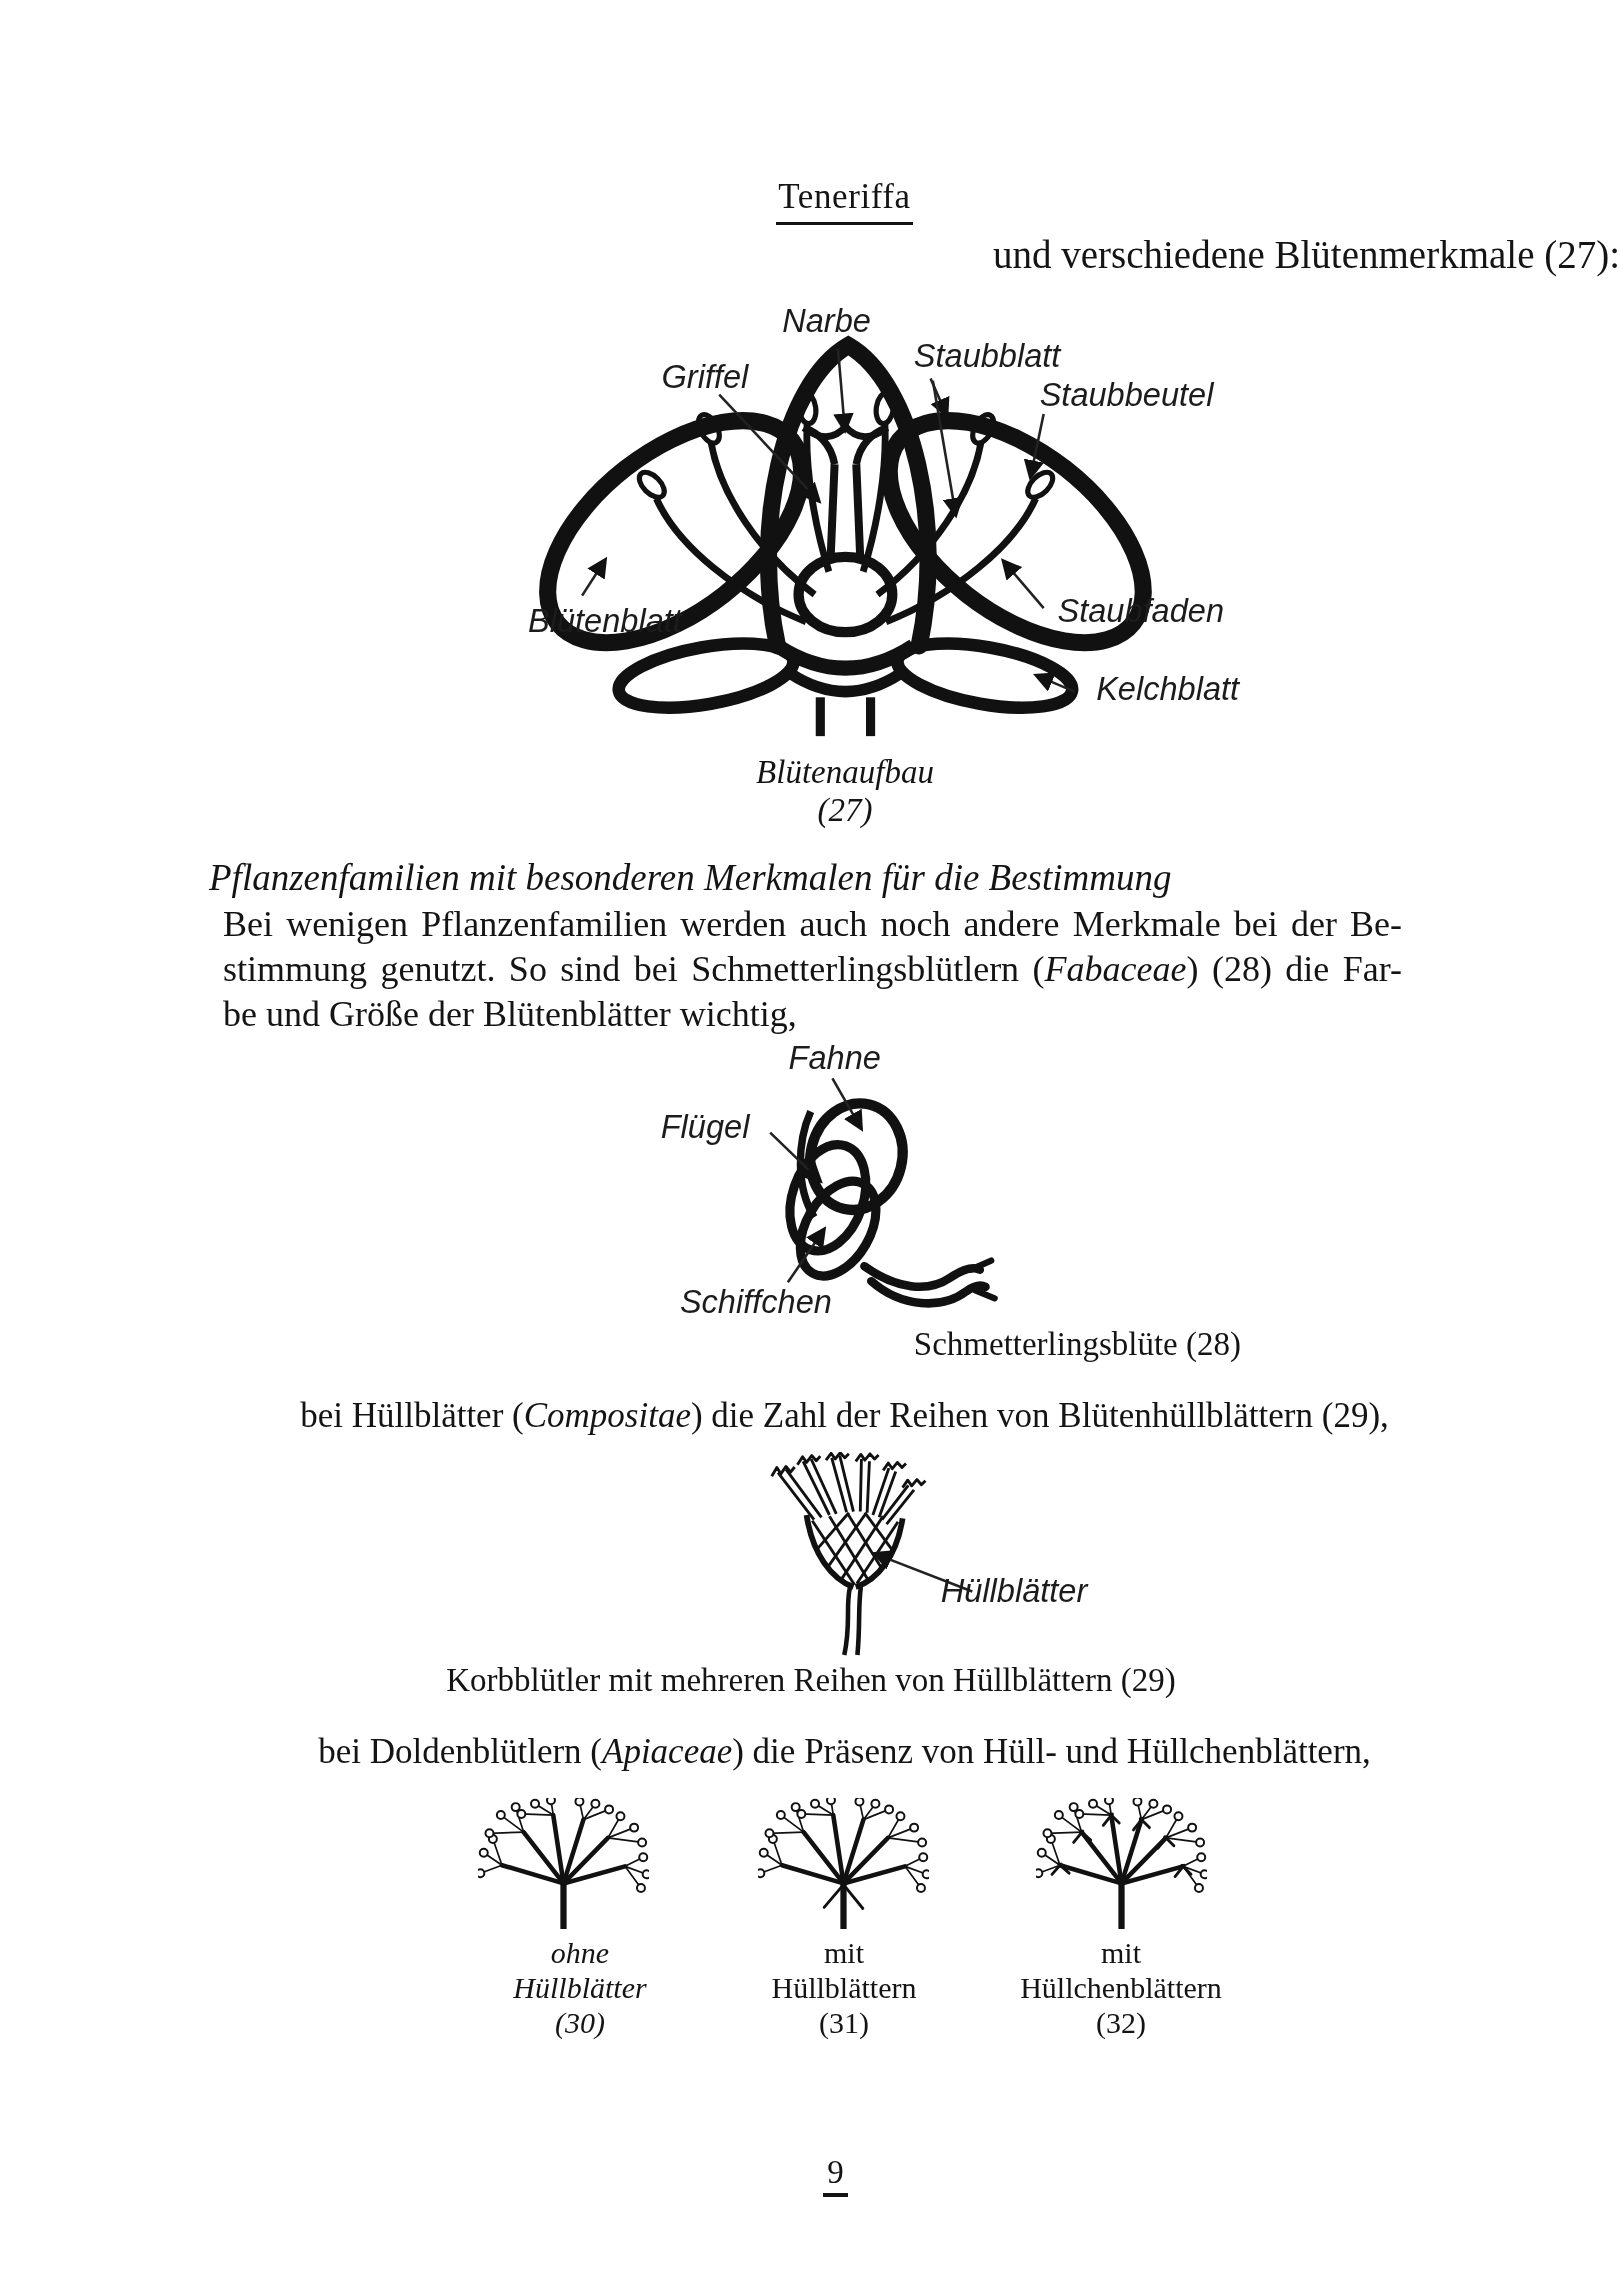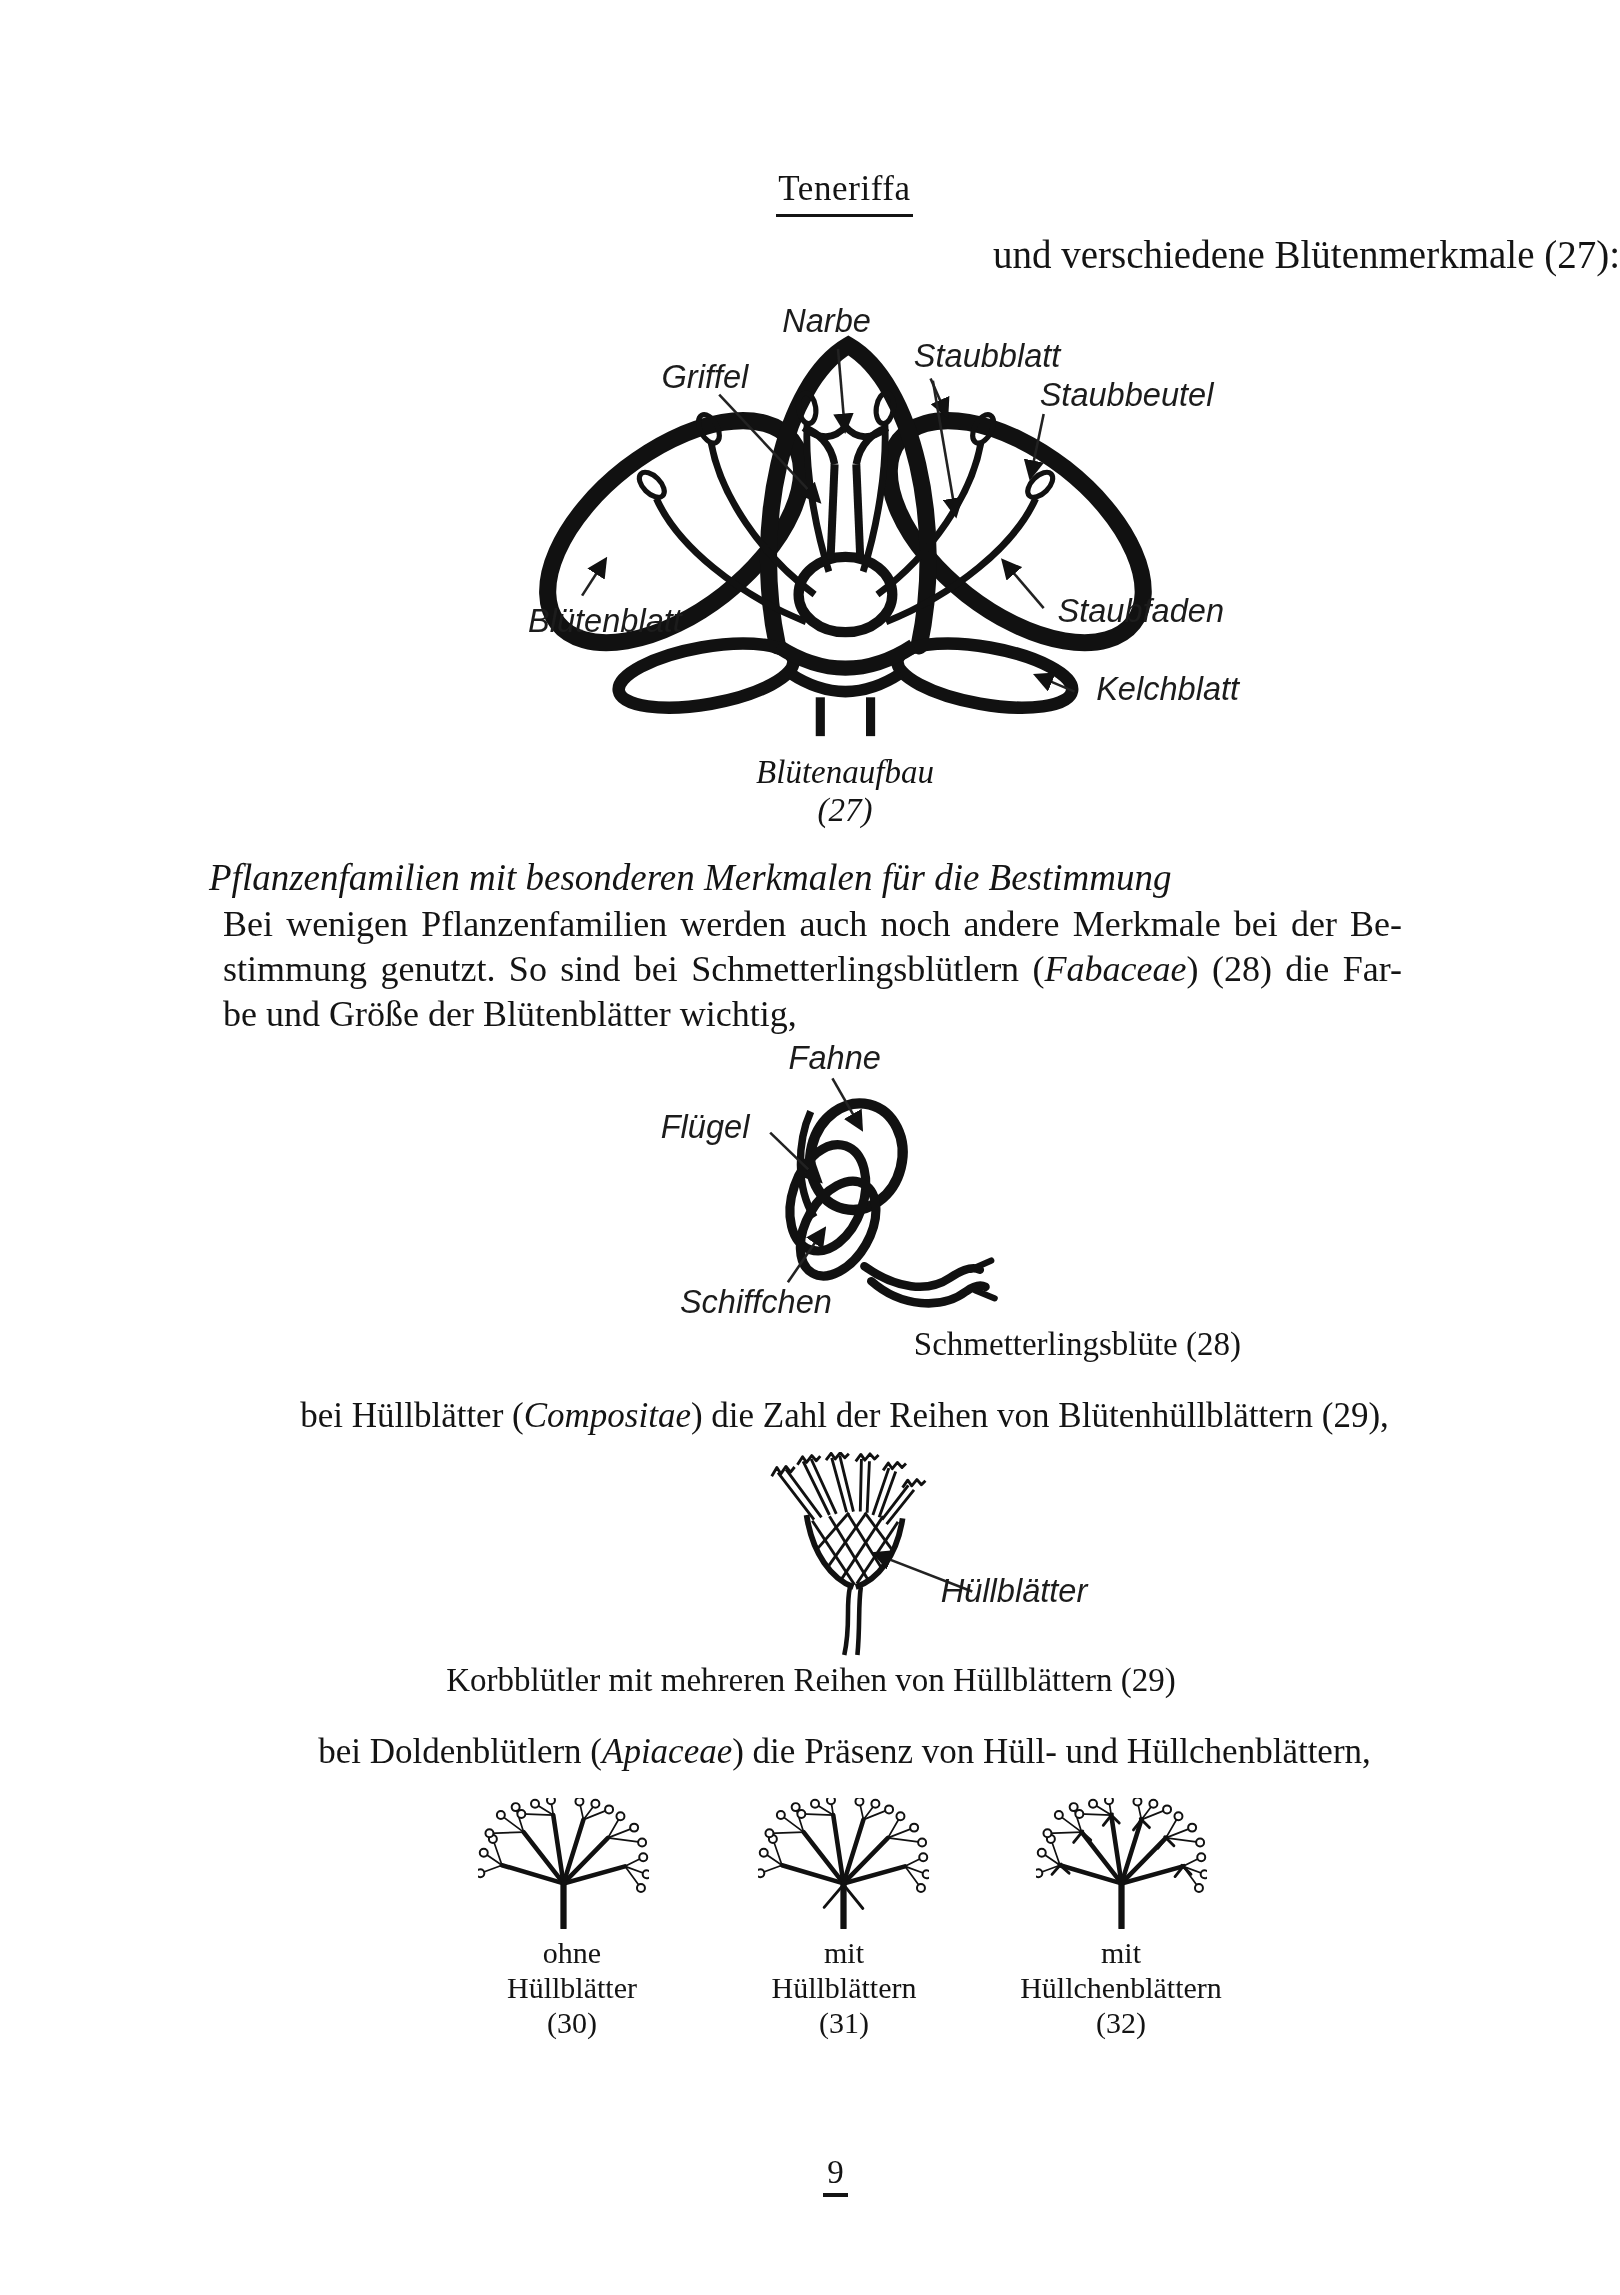--- a/index.html
+++ b/index.html
@@ -15,20 +15,21 @@
   .abs{position:absolute;}
   .center-wrap{left:0;width:1620px;box-sizing:border-box;text-align:center;}
   .title{
     font-size:35px;
     letter-spacing:0.6px;
   }
   .title .ul{
     display:inline-block;
     border-bottom:3.4px solid #141414;
     padding:0 2.3px 4.6px 2.3px;
+    margin-top:8px;
   }
   .subtitle{font-size:39px;text-align:right;}
   .caption{font-size:33px;line-height:38px;}
   .body-line{font-size:36px;line-height:45px;}
   .just{text-align:justify;text-align-last:justify;}
   .italic-head{font-style:italic;font-size:37px;}
   .inline-italic{font-style:italic;}
   .centered-line{font-size:35px;}
   .umbel-caption{font-size:30px;line-height:35px;text-align:center;}
   .pagenum{font-size:33px;}
@@ -400,21 +401,21 @@
         <circle cx="250" cy="32" r="7"></circle>
           <circle cx="274" cy="52" r="7"></circle>
           <circle cx="288" cy="78" r="7"></circle>
         <circle cx="290" cy="104" r="7"></circle>
           <circle cx="296" cy="134" r="7"></circle>
           <circle cx="286" cy="158" r="7"></circle>
       </g>
     </g>
   </svg>
 
-  <div class="abs umbel-caption" style="top:1935px;left:372px;width:400px;">
+  <div class="abs umbel-caption" style="top:1935px;left:380px;width:400px;font-style:italic;">
     <div>ohne</div>
     <div>Hüllblätter</div>
     <div>(30)</div>
   </div>
   <div class="abs umbel-caption" style="top:1935px;left:644px;width:400px;">
     <div>mit</div>
     <div>Hüllblättern</div>
     <div>(31)</div>
   </div>
   <div class="abs umbel-caption" style="top:1935px;left:921px;width:400px;">

